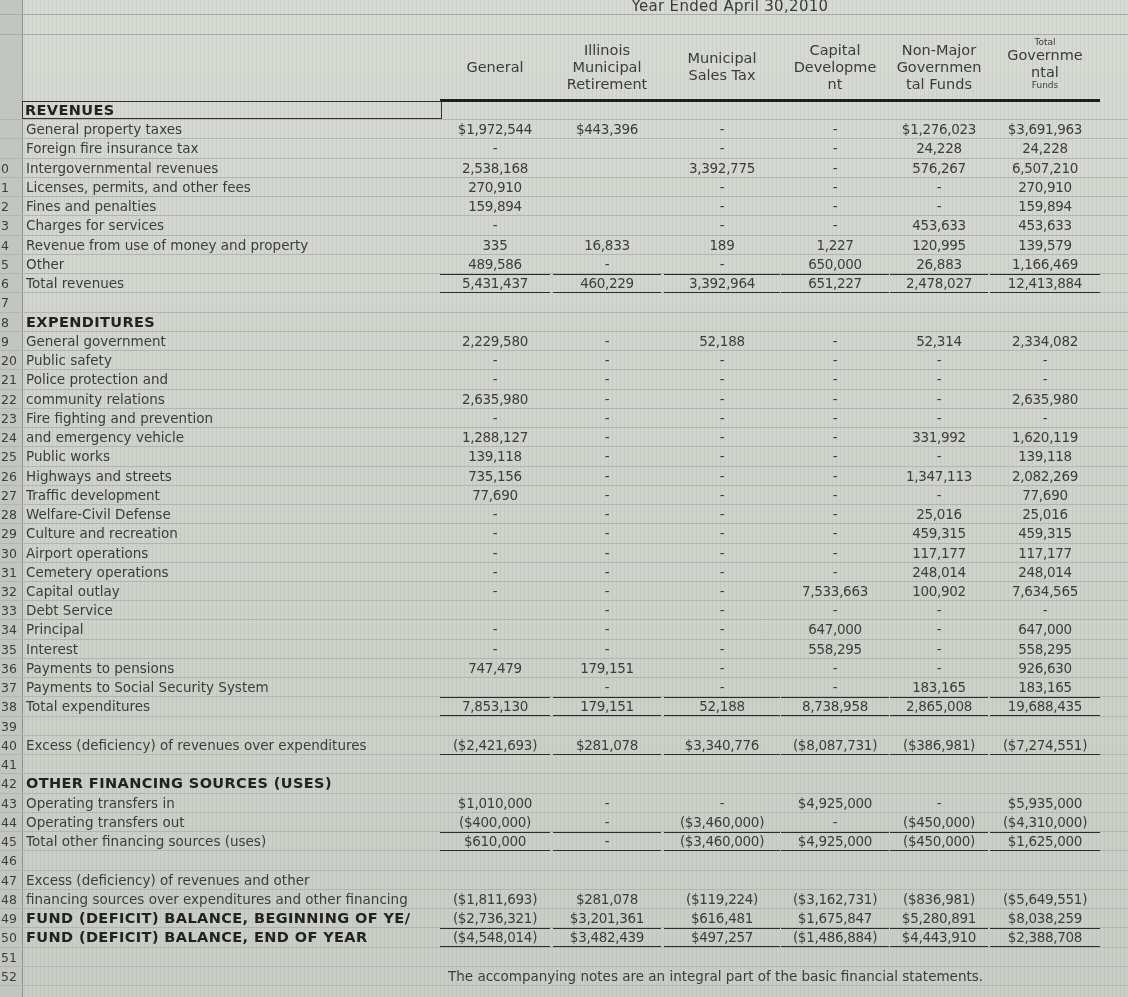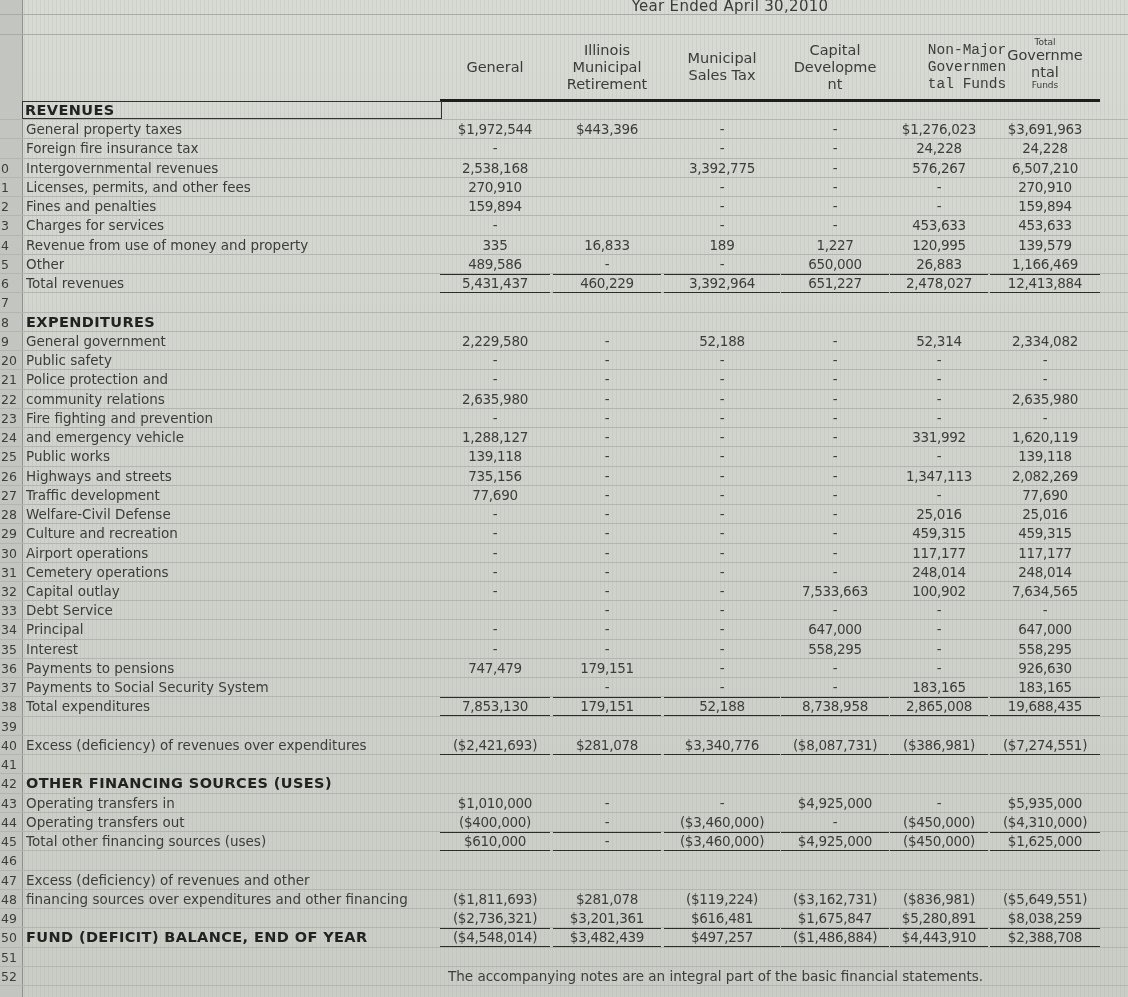--- a/index.html
+++ b/index.html
@@ -56,21 +56,21 @@
           <span>Sales Tax</span>
         </div>
       </div>
       <div class="colhdr" style="left: 781px; width: 108px; text-align: center;">
         <div>
           <span>Capital</span>
           <span>Developme</span>
           <span>nt</span>
         </div>
       </div>
-      <div class="colhdr" style="left: 918px; width: 98px; font-family: Liberation Mono, monospace;">
+      <div class="colhdr" style="left: 890px; width: 98px;">
         <div>
           <span>Non-Major</span>
           <span>Governmen</span>
           <span>tal Funds</span>
         </div>
       </div>
       <div class="colhdr" style="left: 990px; width: 110px;">
         <div style="margin-top: -6px;">
           <span style="font-size: 9px; line-height: 9px;">Total</span>
           <span>Governme</span>
@@ -497,20 +497,21 @@
         <div class="lbl">financing sources over expenditures and other financing</div>
         <div class="cell c0">($1,811,693)</div>
         <div class="cell c1">$281,078</div>
         <div class="cell c2">($119,224)</div>
         <div class="cell c3">($3,162,731)</div>
         <div class="cell c4">($836,981)</div>
         <div class="cell c5">($5,649,551)</div>
       </div>
       <div class="row" style="top: 909.08px;">
         <div class="rn">49</div>
+        <div class="lbl bold">FUND (DEFICIT) BALANCE, BEGINNING OF YE/</div>
         <div class="cell c0">($2,736,321)</div>
         <div class="cell c1">$3,201,361</div>
         <div class="cell c2">$616,481</div>
         <div class="cell c3">$1,675,847</div>
         <div class="cell c4">$5,280,891</div>
         <div class="cell c5">$8,038,259</div>
       </div>
       <div class="row" style="top: 928.32px;">
         <div class="rn">50</div>
         <div class="lbl bold">FUND (DEFICIT) BALANCE, END OF YEAR</div>

